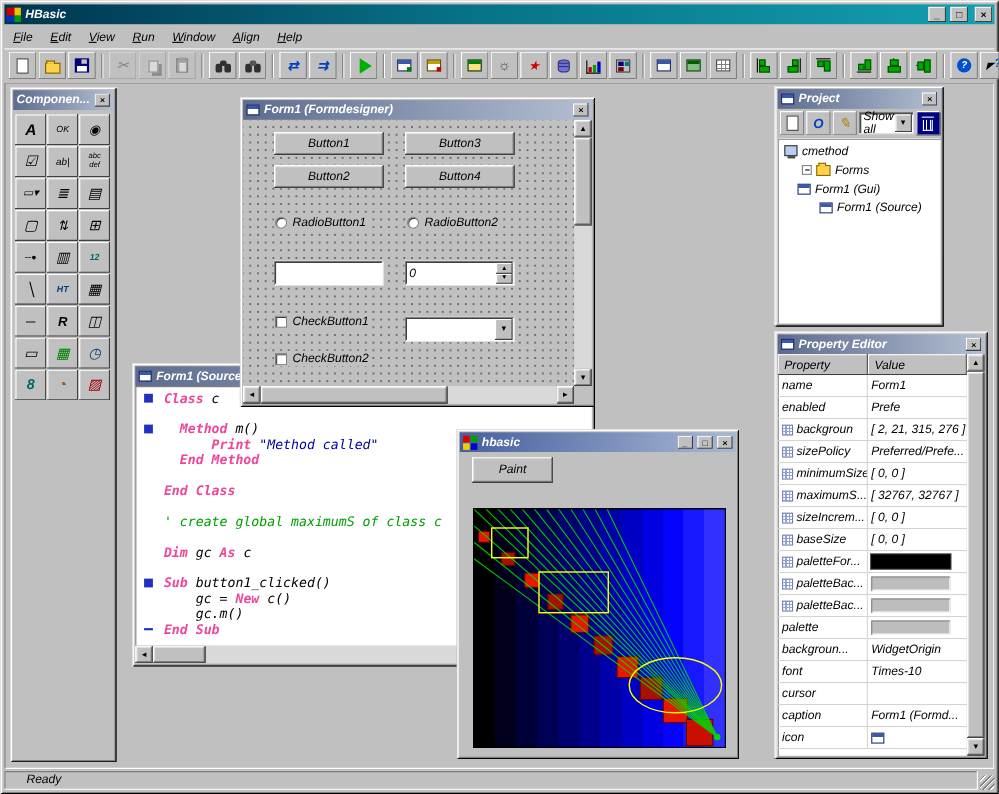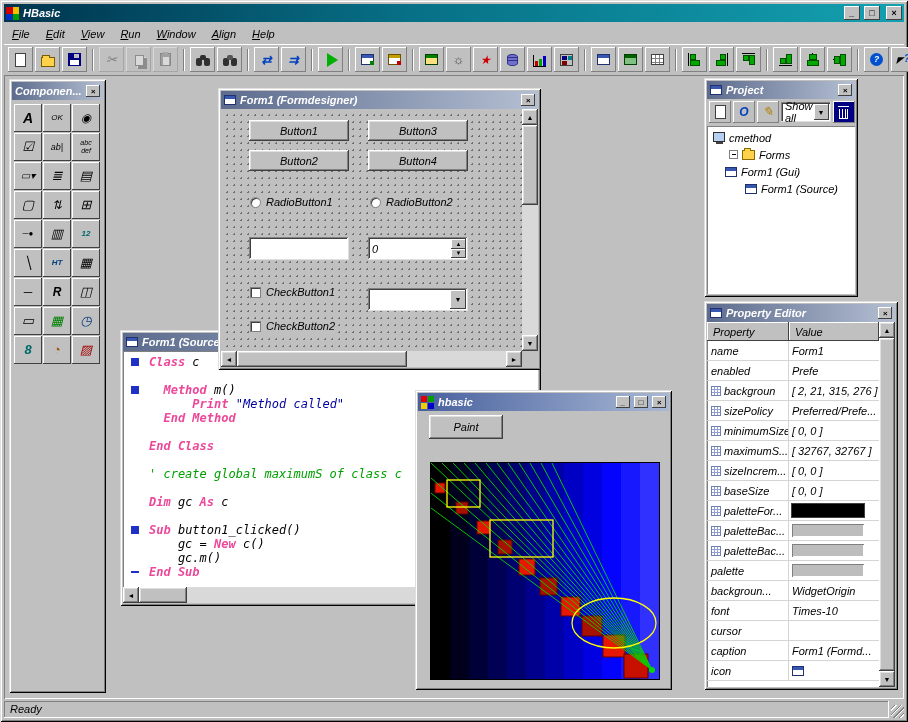--- a/index.html
+++ b/index.html
@@ -206,21 +206,21 @@
   .pe-val { flex:1; display:flex; align-items:center; padding:0 3px; overflow:hidden; white-space:nowrap; }
   .prop-ico { width:10px; height:10px; border:1px solid #7080b0; flex:none; background:
     repeating-linear-gradient(rgba(0,0,0,0) 0 2px,#90a0d0 2px 3px),
     repeating-linear-gradient(90deg, rgba(0,0,0,0) 0 2px,#90a0d0 2px 3px), #fff; }
   .swatch { display:inline-block; width:72px; height:13px; }
   .swatch-black { background:#000; box-shadow:0 0 0 1px #404040; }
   .swatch-gray { background:#bdbdbd; box-shadow: inset 1px 1px 0 #808080, inset -1px -1px 0 #fff; }
 
   
   .statusbar { position:absolute; left:4px; right:4px; bottom:4px; height:18px; display:flex; align-items:center; gap:2px; }
-  .status-panel { flex:1; height:17px; display:flex; align-items:center; padding:0 6px;
+  .status-panel { flex:1; height:17px; display:flex; align-items:center; padding:0 20px;
     box-shadow: inset -1px -1px 0 #fff, inset 1px 1px 0 #808080; }
   .grip { width:13px; height:13px; align-self:flex-end;
     background:repeating-linear-gradient(-45deg, rgba(0,0,0,0) 0 2px, #fff 2px 3px, #808080 3px 4px); }
 </style>
 </head>
 <body>
 
 <div id="app">
 
   <div class="titlebar">

